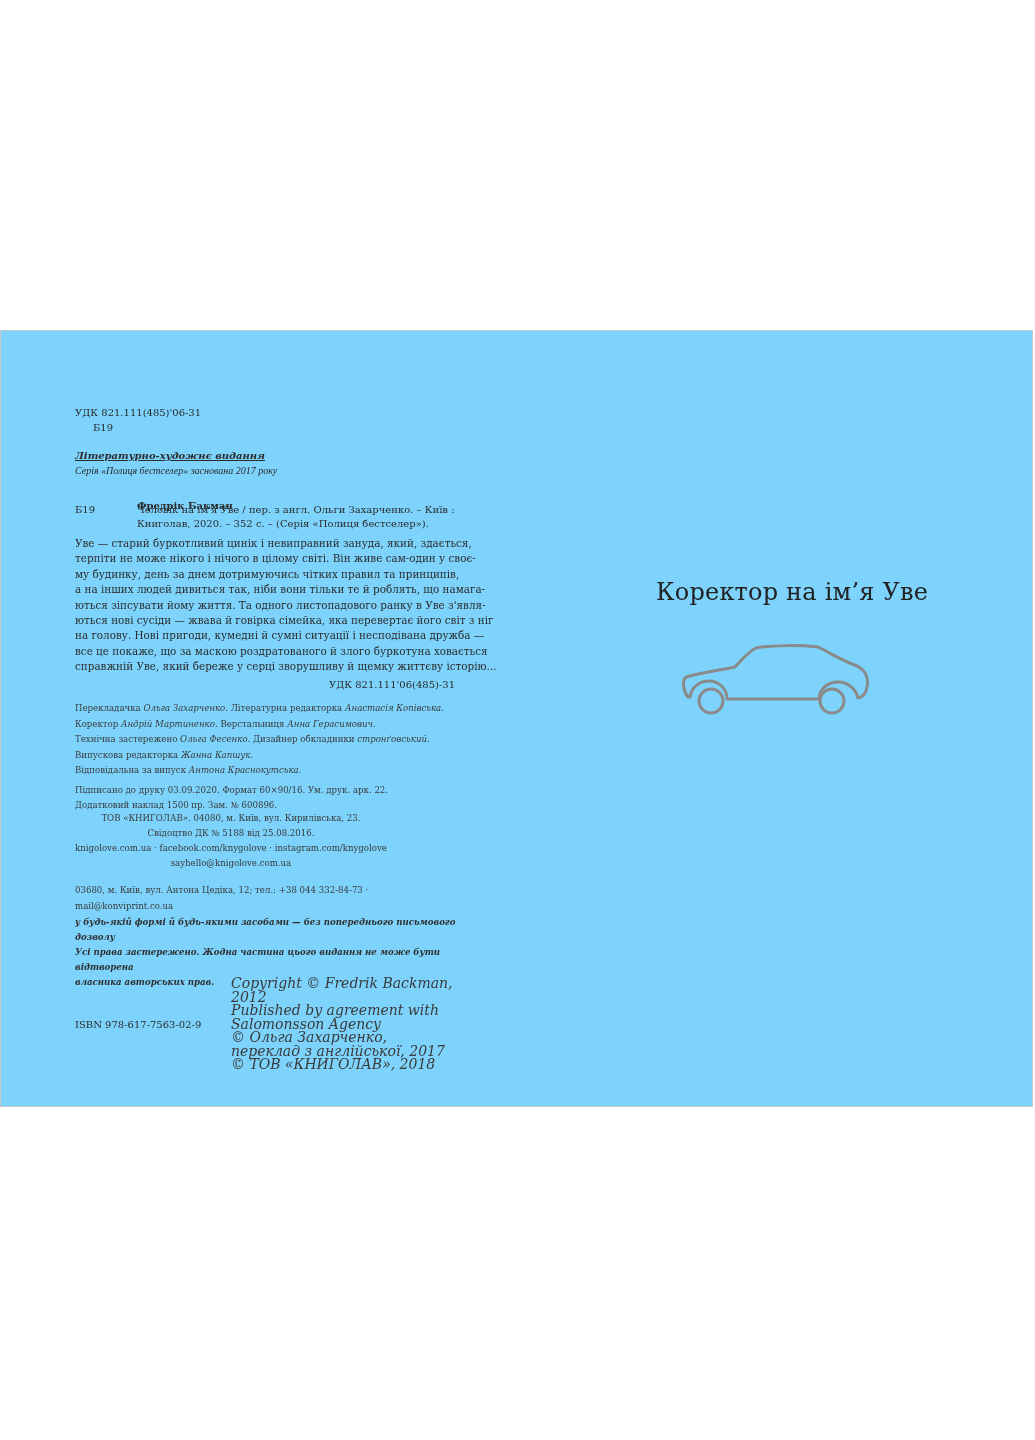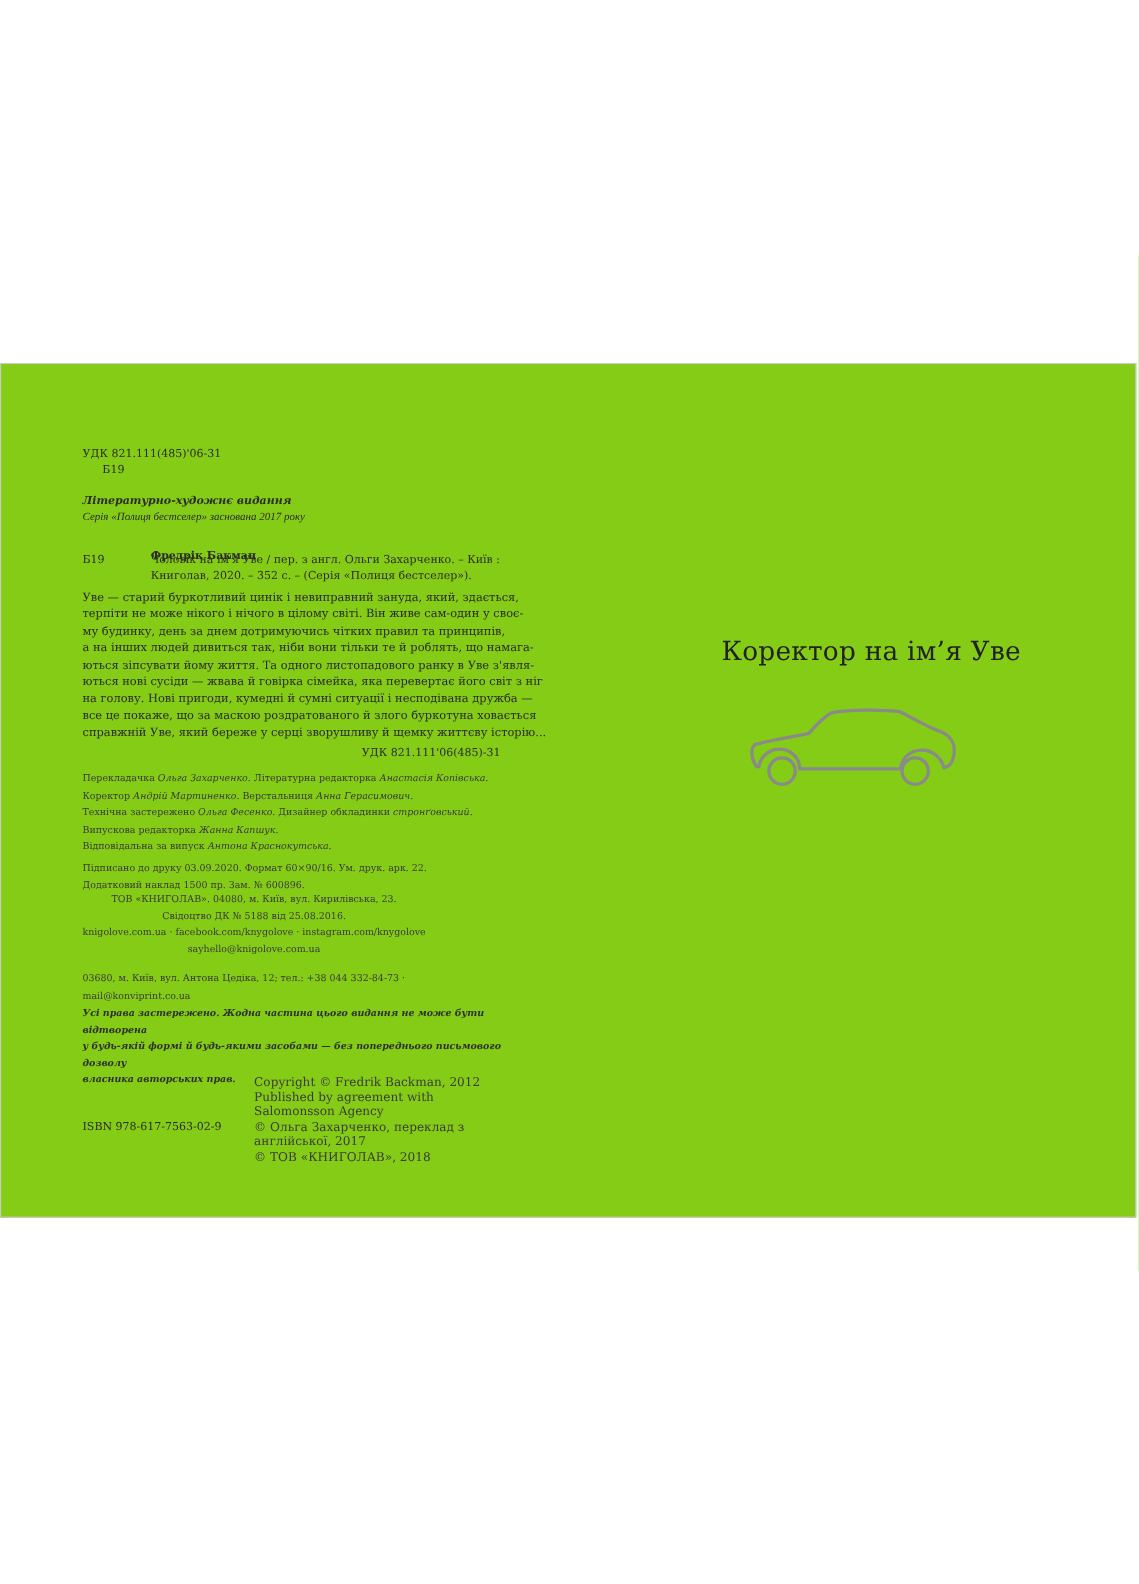--- a/index.html
+++ b/index.html
@@ -1,41 +1,41 @@
 <!DOCTYPE html>
 <html><head>
 <meta charset="utf-8">
 <style>
   html, body { margin: 0; padding: 0; background: #ffffff; }
   body { width: 1035px; height: 1440px; position: relative; overflow: hidden;
          font-family: "DejaVu Serif", "Liberation Serif", serif; color: #2b2b2b; }
   .spread { position: absolute; left: 0; top: 330px; width: 1033px; height: 777px;
-            border: 1px solid #c9c9c9; box-sizing: border-box; background: #84cc16; }
+            border: 1px solid #c9c9c9; box-sizing: border-box; background: #7dd3fc; }
   .left { position: absolute; left: 74px; top: 0; width: 382px; }
   .abs { position: absolute; white-space: nowrap; }
   .udk-top { top: 74px; left: 0; font-size: 10px; line-height: 15px; }
   .udk-code { top: 89px; left: 18px; font-size: 10px; line-height: 15px; }
-  .genre { top: 117px; left: 0; font-size: 10px; line-height: 15px; font-style: italic; font-weight: bold; }
+  .genre { top: 117px; left: 0; font-size: 10px; line-height: 15px; font-style: italic; font-weight: bold; text-decoration: underline; }
   .series { top: 132px; left: 0; font-size: 10px; line-height: 15px; font-style: italic; font-family: Liberation Serif, serif; }
   .author { top: 167px; left: 62px; font-size: 10px; line-height: 15px; font-weight: bold; }
   .code-b19 { top: 171px; left: 0; font-size: 10px; line-height: 15px; }
   .bib1 { top: 171px; left: 62px; font-size: 10px; line-height: 15px; }
   .bib2 { top: 185px; left: 62px; font-size: 10px; line-height: 15px; }
   .annot { position: absolute; top: 205px; left: 0; width: 382px; font-size: 10.4px; line-height: 15.4px;
            text-align: justify; text-align-last: left; }
   .annot p { margin: 0; text-align: center; white-space: nowrap; }
   .udk-right { top: 346px; right: 2px; font-size: 10px; line-height: 15px; }
   .credits { position: absolute; top: 370px; left: 0; font-size: 8.6px; line-height: 15.5px; color: #3a3a3a; }
   .credits div { white-space: nowrap; }
   .credits i { font-style: italic; }
   .print-info { position: absolute; top: 452px; left: 0; font-size: 8.6px; line-height: 15px; color: #3a3a3a; }
   .publisher { position: absolute; top: 480px; left: 0; font-size: 8.6px; line-height: 15px; color: #3a3a3a; text-align: center; }
   .printer { position: absolute; top: 551px; left: 0; font-size: 8.6px; line-height: 16px; color: #3a3a3a; }
   .rights { position: absolute; top: 584px; left: 0; font-size: 8.6px; line-height: 15px; font-style: italic; font-weight: bold; color: #2f2f2f; }
-  .copyright { position: absolute; top: 646px; left: 156px; font-size: 11px; line-height: 13.5px; color: #3a3a3a; }
+  .copyright { position: absolute; top: 646px; left: 156px; font-size: 14px; line-height: 13.5px; color: #3a3a3a; font-style: italic; }
   .isbn { top: 686px; left: 0; font-size: 10px; line-height: 15px; color: #2b2b2b; }
   .title { position: absolute; left: 655px; top: 246px; font-size: 24px; line-height: 30px; color: #222; white-space: nowrap; letter-spacing: 0.2px; }
   .car { position: absolute; left: 679px; top: 310px; width: 192px; height: 80px; }
 </style>
 </head>
 <body>
 
 <div class="spread">
   <div class="left">
     <div class="abs udk-top">УДК 821.111(485)'06-31</div>
@@ -79,22 +79,22 @@
       <div>Свідоцтво ДК № 5188 від 25.08.2016.</div>
       <div>knigolove.com.ua · facebook.com/knygolove · instagram.com/knygolove</div>
       <div>sayhello@knigolove.com.ua</div>
     </div>
 
     <div class="printer">
       <div>03680, м. Київ, вул. Антона Цедіка, 12; тел.: +38 044 332-84-73 · mail@konviprint.co.ua</div>
     </div>
 
     <div class="rights">
+      <div>у будь-якій формі й будь-якими засобами — без попереднього письмового дозволу</div>
       <div>Усі права застережено. Жодна частина цього видання не може бути відтворена</div>
-      <div>у будь-якій формі й будь-якими засобами — без попереднього письмового дозволу</div>
       <div>власника авторських прав.</div>
     </div>
 
     <div class="copyright">
       <div>Copyright © Fredrik Backman, 2012</div>
       <div>Published by agreement with Salomonsson Agency</div>
       <div>© Ольга Захарченко, переклад з англійської, 2017</div>
       <div>© ТОВ «КНИГОЛАВ», 2018</div>
     </div>
 

